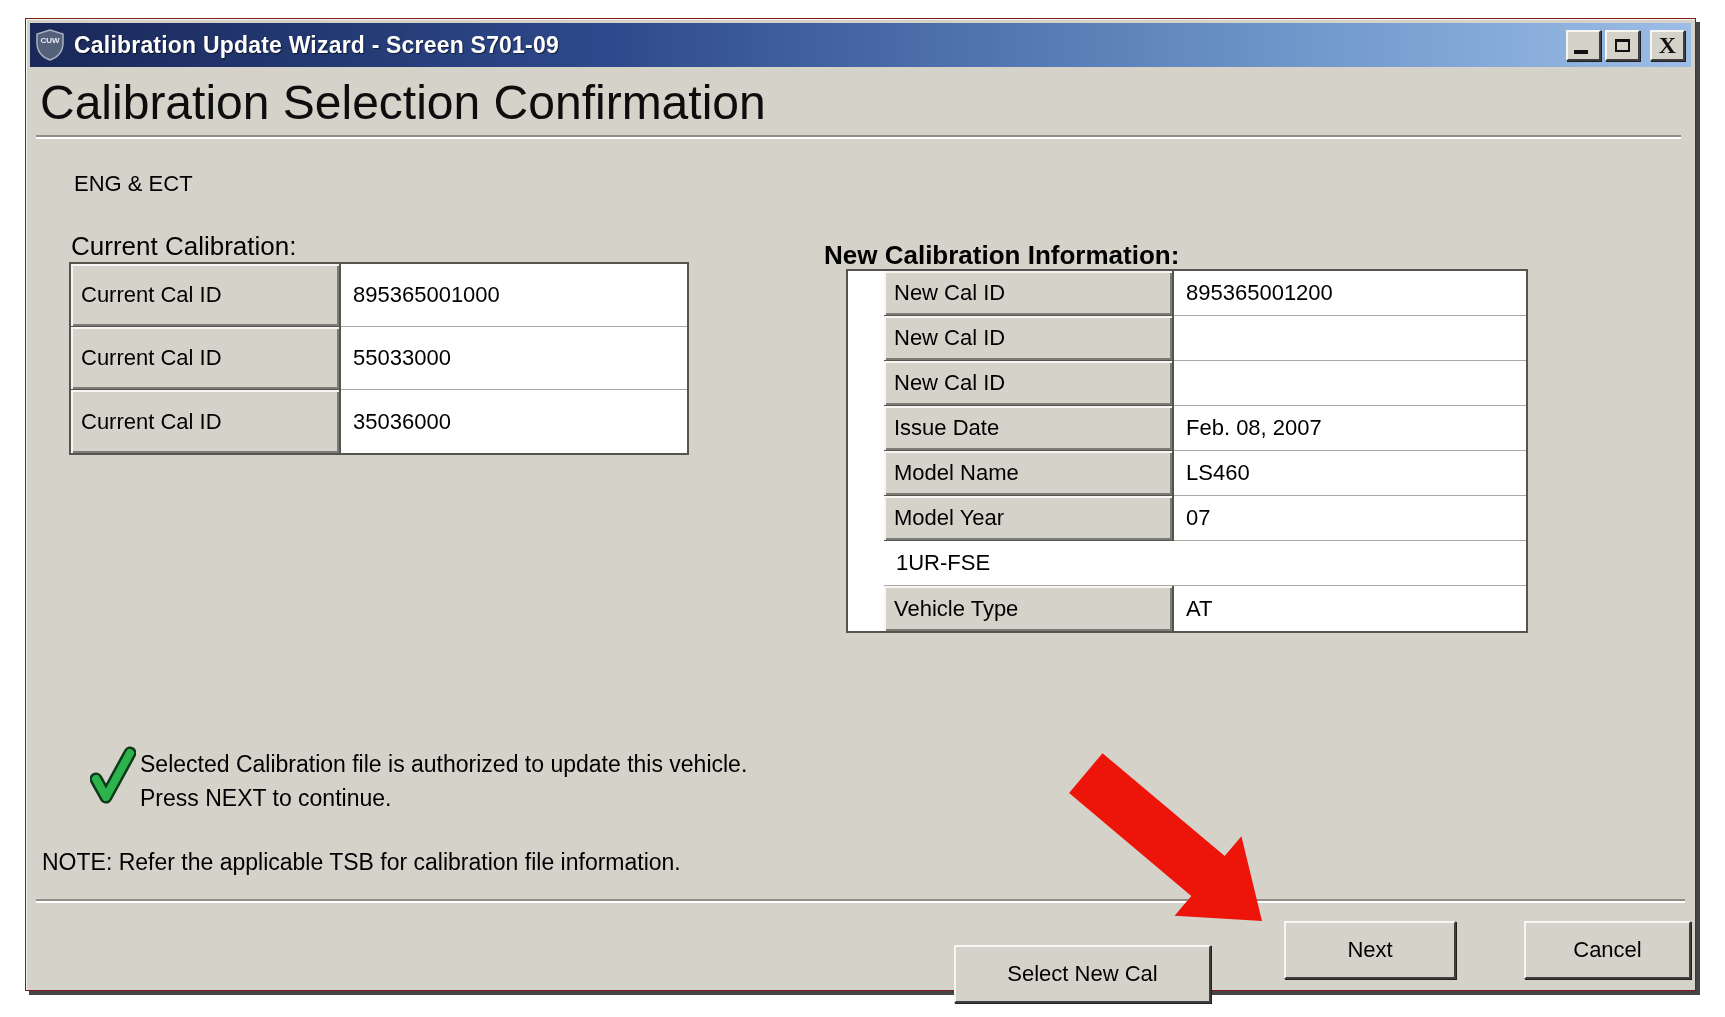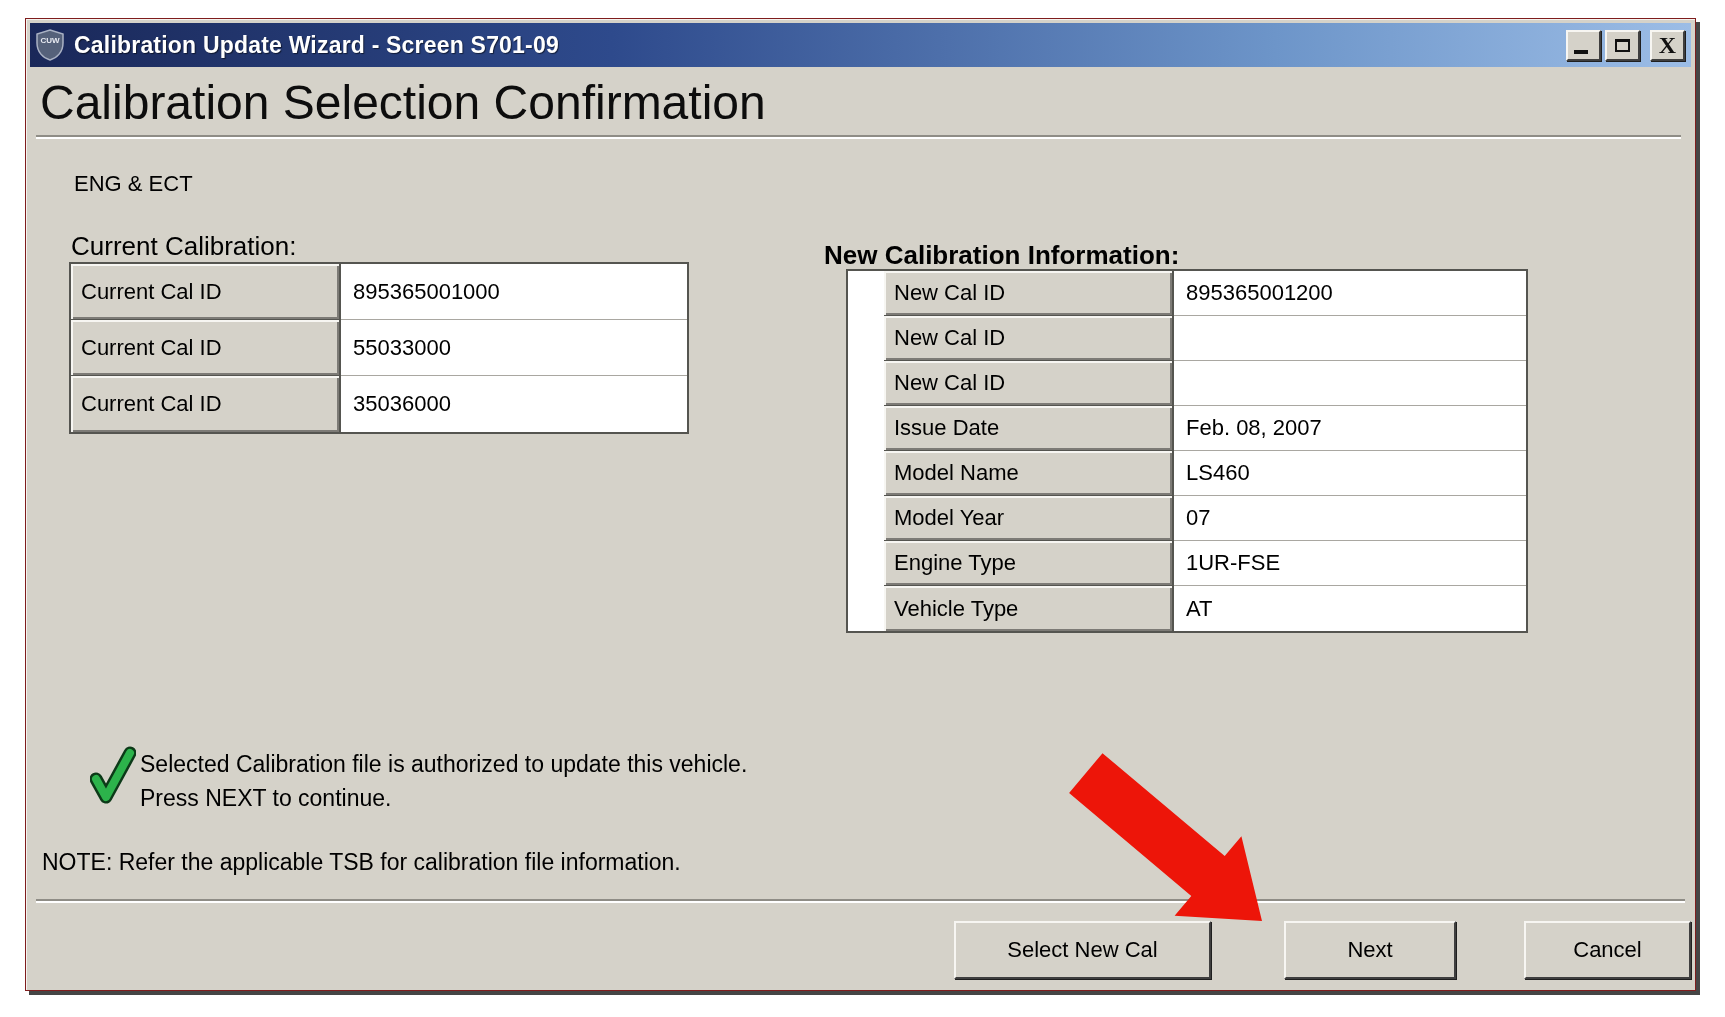--- a/index.html
+++ b/index.html
@@ -61,21 +61,21 @@
   .cap-new { left: 798px; top: 221px; font-weight: bold; }
   
   .caltable {
     position: absolute;
     background: #fff;
     border: 2px solid #555550;
   }
   .t-current { left: 43px; top: 243px; width: 620px; }
   .t-new { left: 820px; top: 250px; width: 682px; }
   .trow { display: flex; }
-  .t-current .trow { height: 56px; }
+  .t-current .trow { height: 63px; }
   .t-new .trow { height: 45px; padding-left: 36px; }
   .tlabel {
     flex: 0 0 270px;
     background: #d5d2c9;
     border-right: 2px solid #555550;
     border-bottom: 1px solid #555550;
     box-shadow: inset 2px 2px 0 #f7f6f2, inset -2px -2px 0 #7d7b76;
     font-size: 22px;
     padding-left: 10px;
     display: flex; align-items: center;
@@ -102,21 +102,21 @@
     position: absolute; top: 902px; height: 58px;
     background: #d5d2c9;
     border: 2px solid;
     border-color: #f7f6f2 #3f3f3f #3f3f3f #f7f6f2;
     box-shadow: 1px 1px 0 #1f1f1f;
     font-size: 22px; font-family: "Liberation Sans", sans-serif;
     color: #000;
     display: flex; align-items: center; justify-content: center;
     cursor: default;
   }
-  .btn-select { left: 928px; width: 257px; }
+  .btn-select { left: 928px; width: 257px; margin-top: 24px; }
   .btn-next { left: 1258px; width: 172px; }
   .btn-cancel { left: 1498px; width: 167px; }
   
   .arrow-overlay { position: absolute; left: 1031px; top: 720px; width: 235px; height: 200px; pointer-events: none; }
 </style>
 </head>
 <body>
 
 <div class="window">
 
@@ -180,21 +180,20 @@
     </div>
     <div class="trow">
       <div class="tlabel">Model Name</div>
       <div class="tvalue">LS460</div>
     </div>
     <div class="trow">
       <div class="tlabel">Model Year</div>
       <div class="tvalue">07</div>
     </div>
     <div class="trow">
-      <div class="tlabel">Engine Type</div>
       <div class="tvalue">1UR-FSE</div>
     </div>
     <div class="trow">
       <div class="tlabel">Vehicle Type</div>
       <div class="tvalue">AT</div>
     </div>
   </div>
 
   <div class="status-block">
     <svg class="check-icon" viewBox="0 0 46 64">

